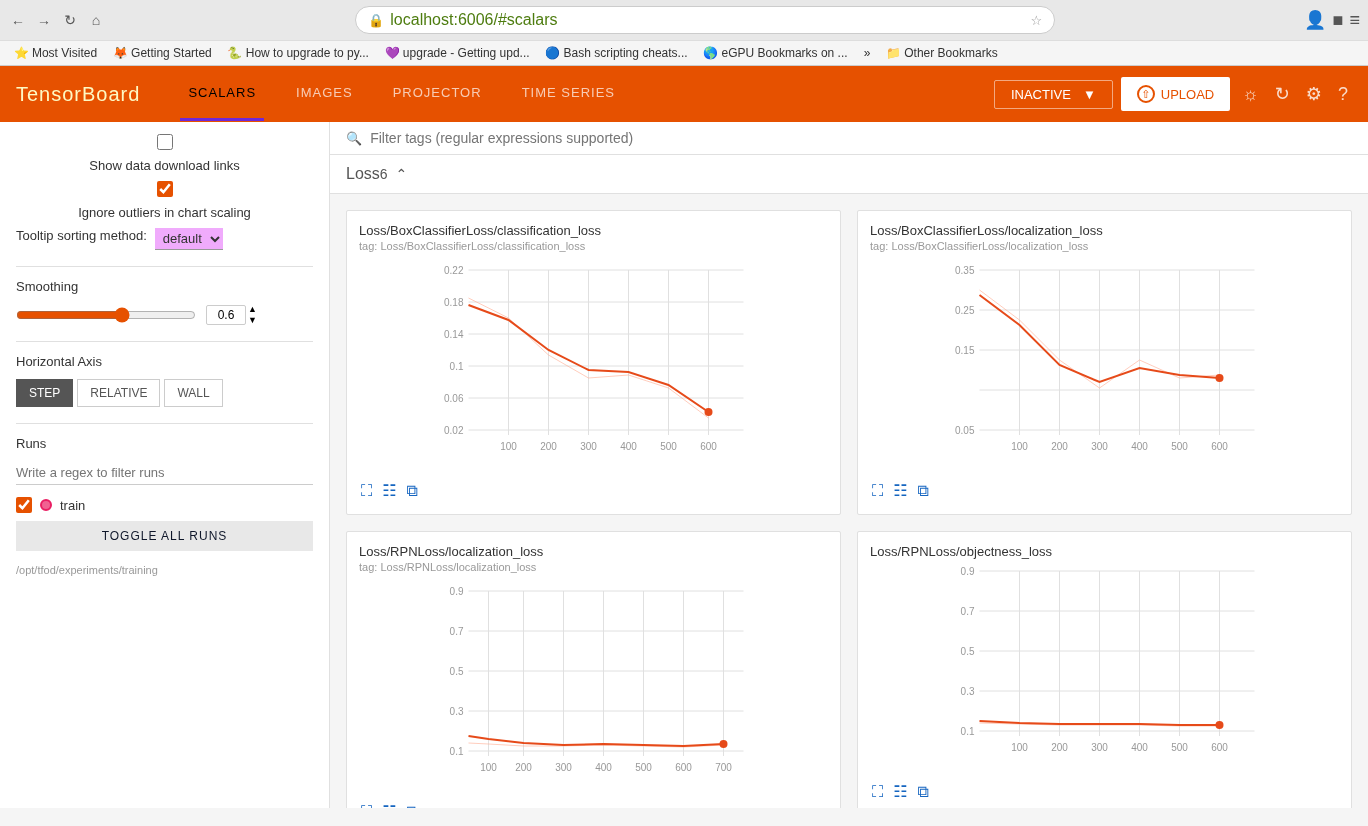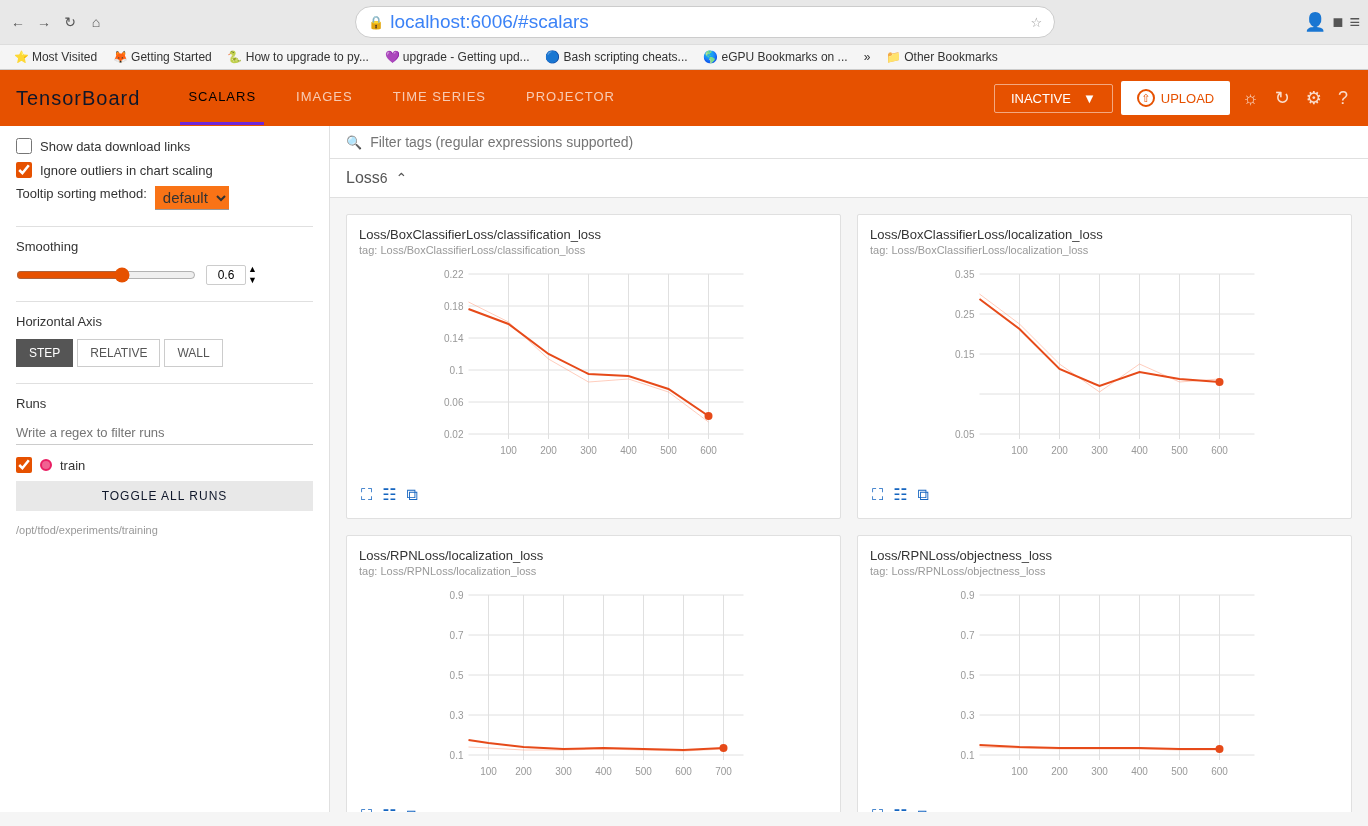--- a/index.html
+++ b/index.html
@@ -3,47 +3,47 @@
   <meta charset="utf-8">
   <style>
     * { box-sizing: border-box; margin: 0; padding: 0; }
     body { font-family: Arial, sans-serif; font-size: 13px; background: #f5f5f5; overflow: hidden; }
 
     
     .browser-chrome { background: #f0f0f0; border-bottom: 1px solid #ccc; }
     .browser-nav { display: flex; align-items: center; padding: 6px 8px; gap: 6px; background: #e8e8e8; }
     .nav-btn { width: 20px; height: 20px; border: none; background: none; cursor: pointer; color: #555; font-size: 14px; display: flex; align-items: center; justify-content: center; }
     .address-bar { flex: 1; background: white; border: 1px solid #ccc; border-radius: 20px; padding: 4px 12px; font-size: 13px; display: flex; align-items: center; gap: 6px; max-width: 700px; margin: 0 auto; }
-    .address-text { flex: 1; font-size: 19px; color: #3b82f6; }
+    .address-text { flex: 1; font-size: 16px; color: #4d7c0f; }
     .browser-bookmarks { display: flex; align-items: center; padding: 3px 8px; gap: 4px; font-size: 12px; border-top: 1px solid #ddd; background: #f5f5f5; overflow: hidden; }
     .bookmark-item { display: flex; align-items: center; gap: 3px; padding: 2px 6px; cursor: pointer; white-space: nowrap; color: #333; font-size: 12px; }
 
     
     .tb-header { background: #e65100; display: flex; align-items: center; padding: 0 16px; height: 56px; gap: 24px; }
-    .tb-logo { color: #0f172a; font-size: 20px; font-weight: 300; letter-spacing: 1px; margin-right: 16px; }
+    .tb-logo { color: #fef9c3; font-size: 20px; font-weight: 300; letter-spacing: 1px; margin-right: 16px; }
     .tb-nav-item { color: rgba(255,255,255,0.7); font-size: 13px; font-weight: 500; letter-spacing: 1px; padding: 18px 8px; cursor: pointer; border-bottom: 3px solid transparent; text-decoration: none; }
     .tb-nav-item.active { color: #000000; border-bottom: 3px solid #6d28d9; }
     .tb-spacer { flex: 1; }
     .tb-right { display: flex; align-items: center; gap: 8px; }
     .inactive-btn { background: transparent; border: 1px solid rgba(255,255,255,0.5); color: white; padding: 6px 16px; border-radius: 2px; cursor: pointer; font-size: 13px; display: flex; align-items: center; gap: 12px; }
     .upload-btn { background: white; border: none; color: #e65100; padding: 8px 16px; border-radius: 2px; cursor: pointer; font-size: 13px; font-weight: 500; display: flex; align-items: center; gap: 6px; }
     .tb-icon-btn { background: none; border: none; color: white; cursor: pointer; font-size: 18px; padding: 4px; opacity: 0.8; }
 
     
     .main-layout { display: flex; height: calc(826px - 56px - 58px - 26px); }
 
     
     .sidebar { width: 330px; background: white; border-right: 1px solid #e0e0e0; overflow-y: auto; padding: 12px 16px; flex-shrink: 0; }
     .sidebar-section { margin-bottom: 16px; }
-    .checkbox-row { display: flex; align-items: center; gap: 8px; margin-bottom: 8px; cursor: pointer; }
+    .checkbox-row { display: flex; align-items: center; gap: 8px; margin-bottom: 8px; cursor: pointer; flex-direction: column; }
     .checkbox-row input[type=checkbox] { width: 16px; height: 16px; accent-color: #e65100; }
     .cb-label { font-size: 13px; color: #333; }
     .tooltip-row { display: flex; align-items: flex-start; gap: 8px; margin-bottom: 16px; }
     .tooltip-label { font-size: 13px; color: #333; }
-    .tooltip-select { border: none; border-bottom: 1px solid #999; background: #f97316; font-size: 15px; padding: 2px 4px; cursor: pointer; color: #333; }
+    .tooltip-select { border: none; border-bottom: 1px solid #999; background: #f0abfc; font-size: 13px; padding: 2px 4px; cursor: pointer; color: #333; }
     .section-title { font-size: 13px; font-weight: 500; color: #333; margin-bottom: 10px; }
     .slider-row { display: flex; align-items: center; gap: 10px; }
     .slider { width: 180px; accent-color: #e65100; cursor: pointer; }
     .slider-value { display: flex; align-items: center; gap: 2px; }
     .slider-num { border: 1px solid #ccc; border-radius: 2px; padding: 2px 4px; font-size: 12px; width: 40px; text-align: center; }
     .section-divider { border: none; border-top: 1px solid #e0e0e0; margin: 12px 0; }
     .axis-section { margin-bottom: 16px; }
     .axis-btns { display: flex; gap: 4px; }
     .axis-btn { padding: 6px 12px; border: 1px solid #ccc; background: white; font-size: 12px; cursor: pointer; color: #555; }
     .axis-btn.active { background: #555; color: white; border-color: #555; }
@@ -124,22 +124,22 @@
       <span>📁</span>
       <span>Other Bookmarks</span>
     </div>
   </div>
 </div>
 
 <div class="tb-header">
   <span class="tb-logo">TensorBoard</span>
   <a class="tb-nav-item active">SCALARS</a>
   <a class="tb-nav-item">IMAGES</a>
+  <a class="tb-nav-item">PROJECTOR</a>
   <a class="tb-nav-item">TIME SERIES</a>
-  <a class="tb-nav-item">PROJECTOR</a>
   <div class="tb-spacer"></div>
   <div class="tb-right">
     <button class="inactive-btn">
       <span>INACTIVE</span>
       <span>▼</span>
     </button>
     <button class="upload-btn">
       <span style="width:18px;height:18px;border:2px solid #e65100;border-radius:50%;display:inline-flex;align-items:center;justify-content:center;font-size:11px;color:#e65100;">⇧</span>
       <span>UPLOAD</span>
     </button>
@@ -354,21 +354,20 @@
         </div>
         <div class="chart-actions">
           <button class="chart-action-btn">⛶</button>
           <button class="chart-action-btn">☷</button>
           <button class="chart-action-btn">⧉</button>
         </div>
       </div>
 
       <div class="chart-card">
         <div class="chart-title">Loss/RPNLoss/objectness_loss</div>
-        <div class="chart-tag">tag: Loss/RPNLoss/objectness_loss</div>
         <div class="chart-plot">
           <svg width="100%" height="210" viewBox="0 0 320 210">
 
             <line x1="35" y1="10" x2="310" y2="10" stroke="#e0e0e0" stroke-width="1"></line>
             <line x1="35" y1="50" x2="310" y2="50" stroke="#e0e0e0" stroke-width="1"></line>
             <line x1="35" y1="90" x2="310" y2="90" stroke="#e0e0e0" stroke-width="1"></line>
             <line x1="35" y1="130" x2="310" y2="130" stroke="#e0e0e0" stroke-width="1"></line>
             <line x1="35" y1="170" x2="310" y2="170" stroke="#e0e0e0" stroke-width="1"></line>
             <line x1="75" y1="10" x2="75" y2="175" stroke="#e0e0e0" stroke-width="1"></line>
             <line x1="115" y1="10" x2="115" y2="175" stroke="#e0e0e0" stroke-width="1"></line>

